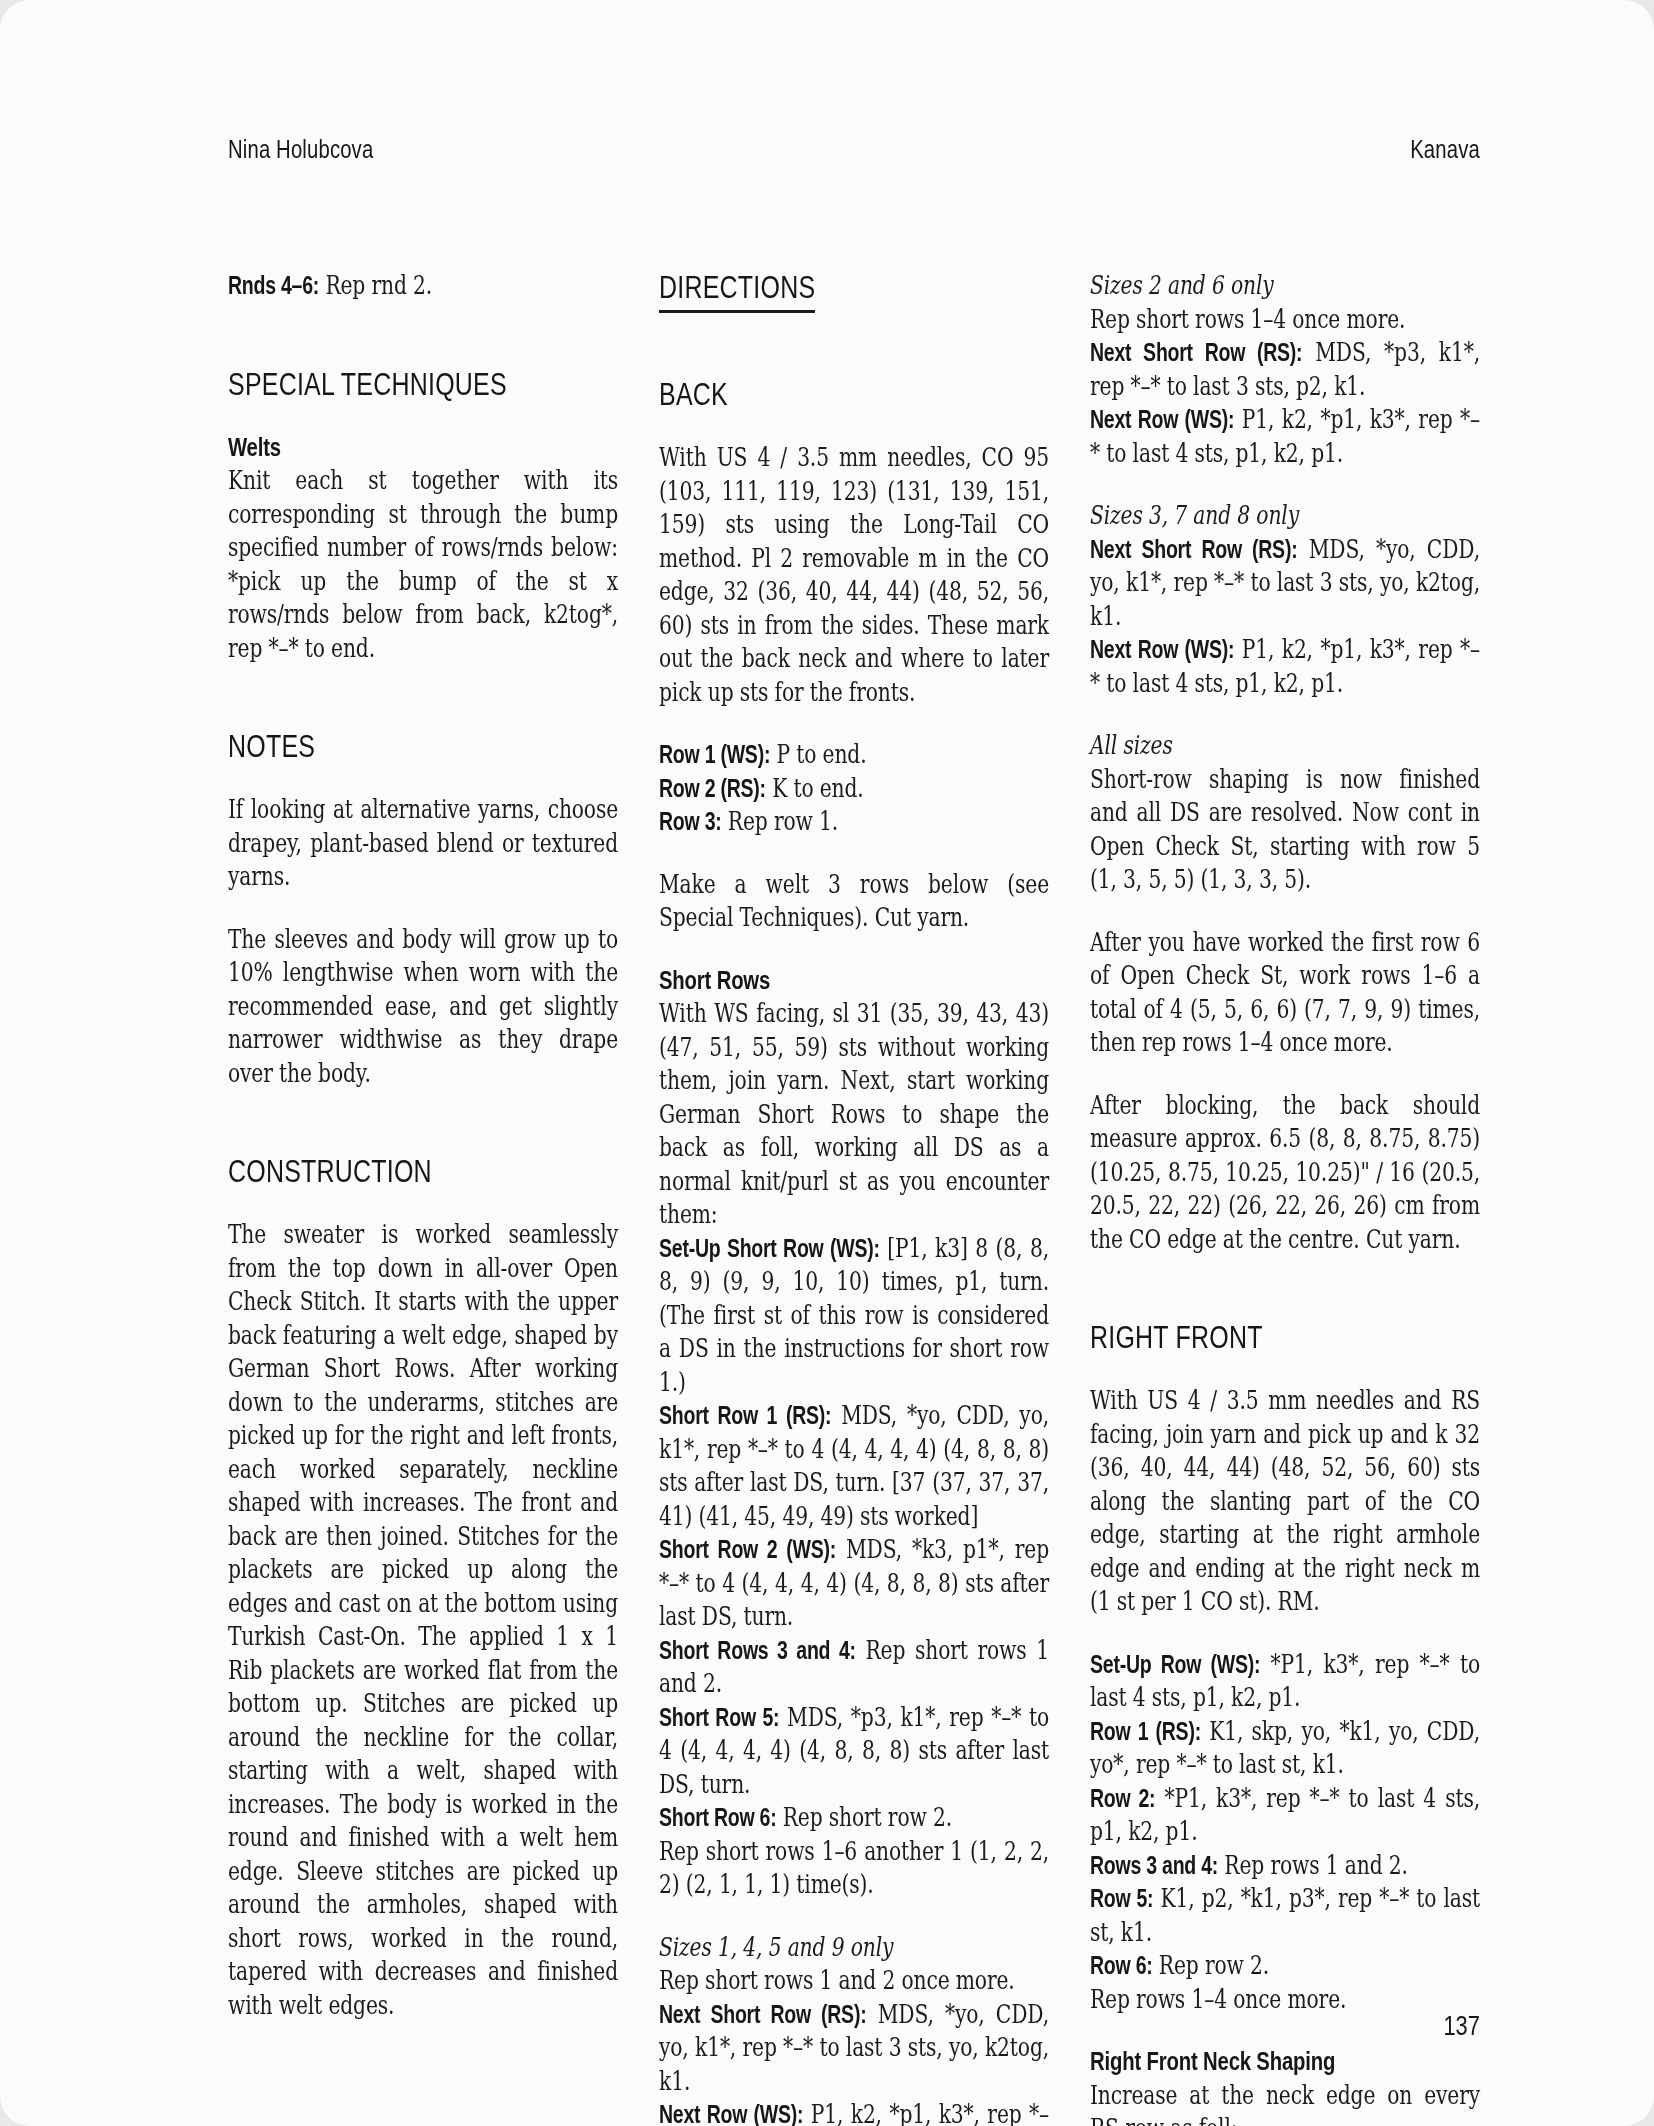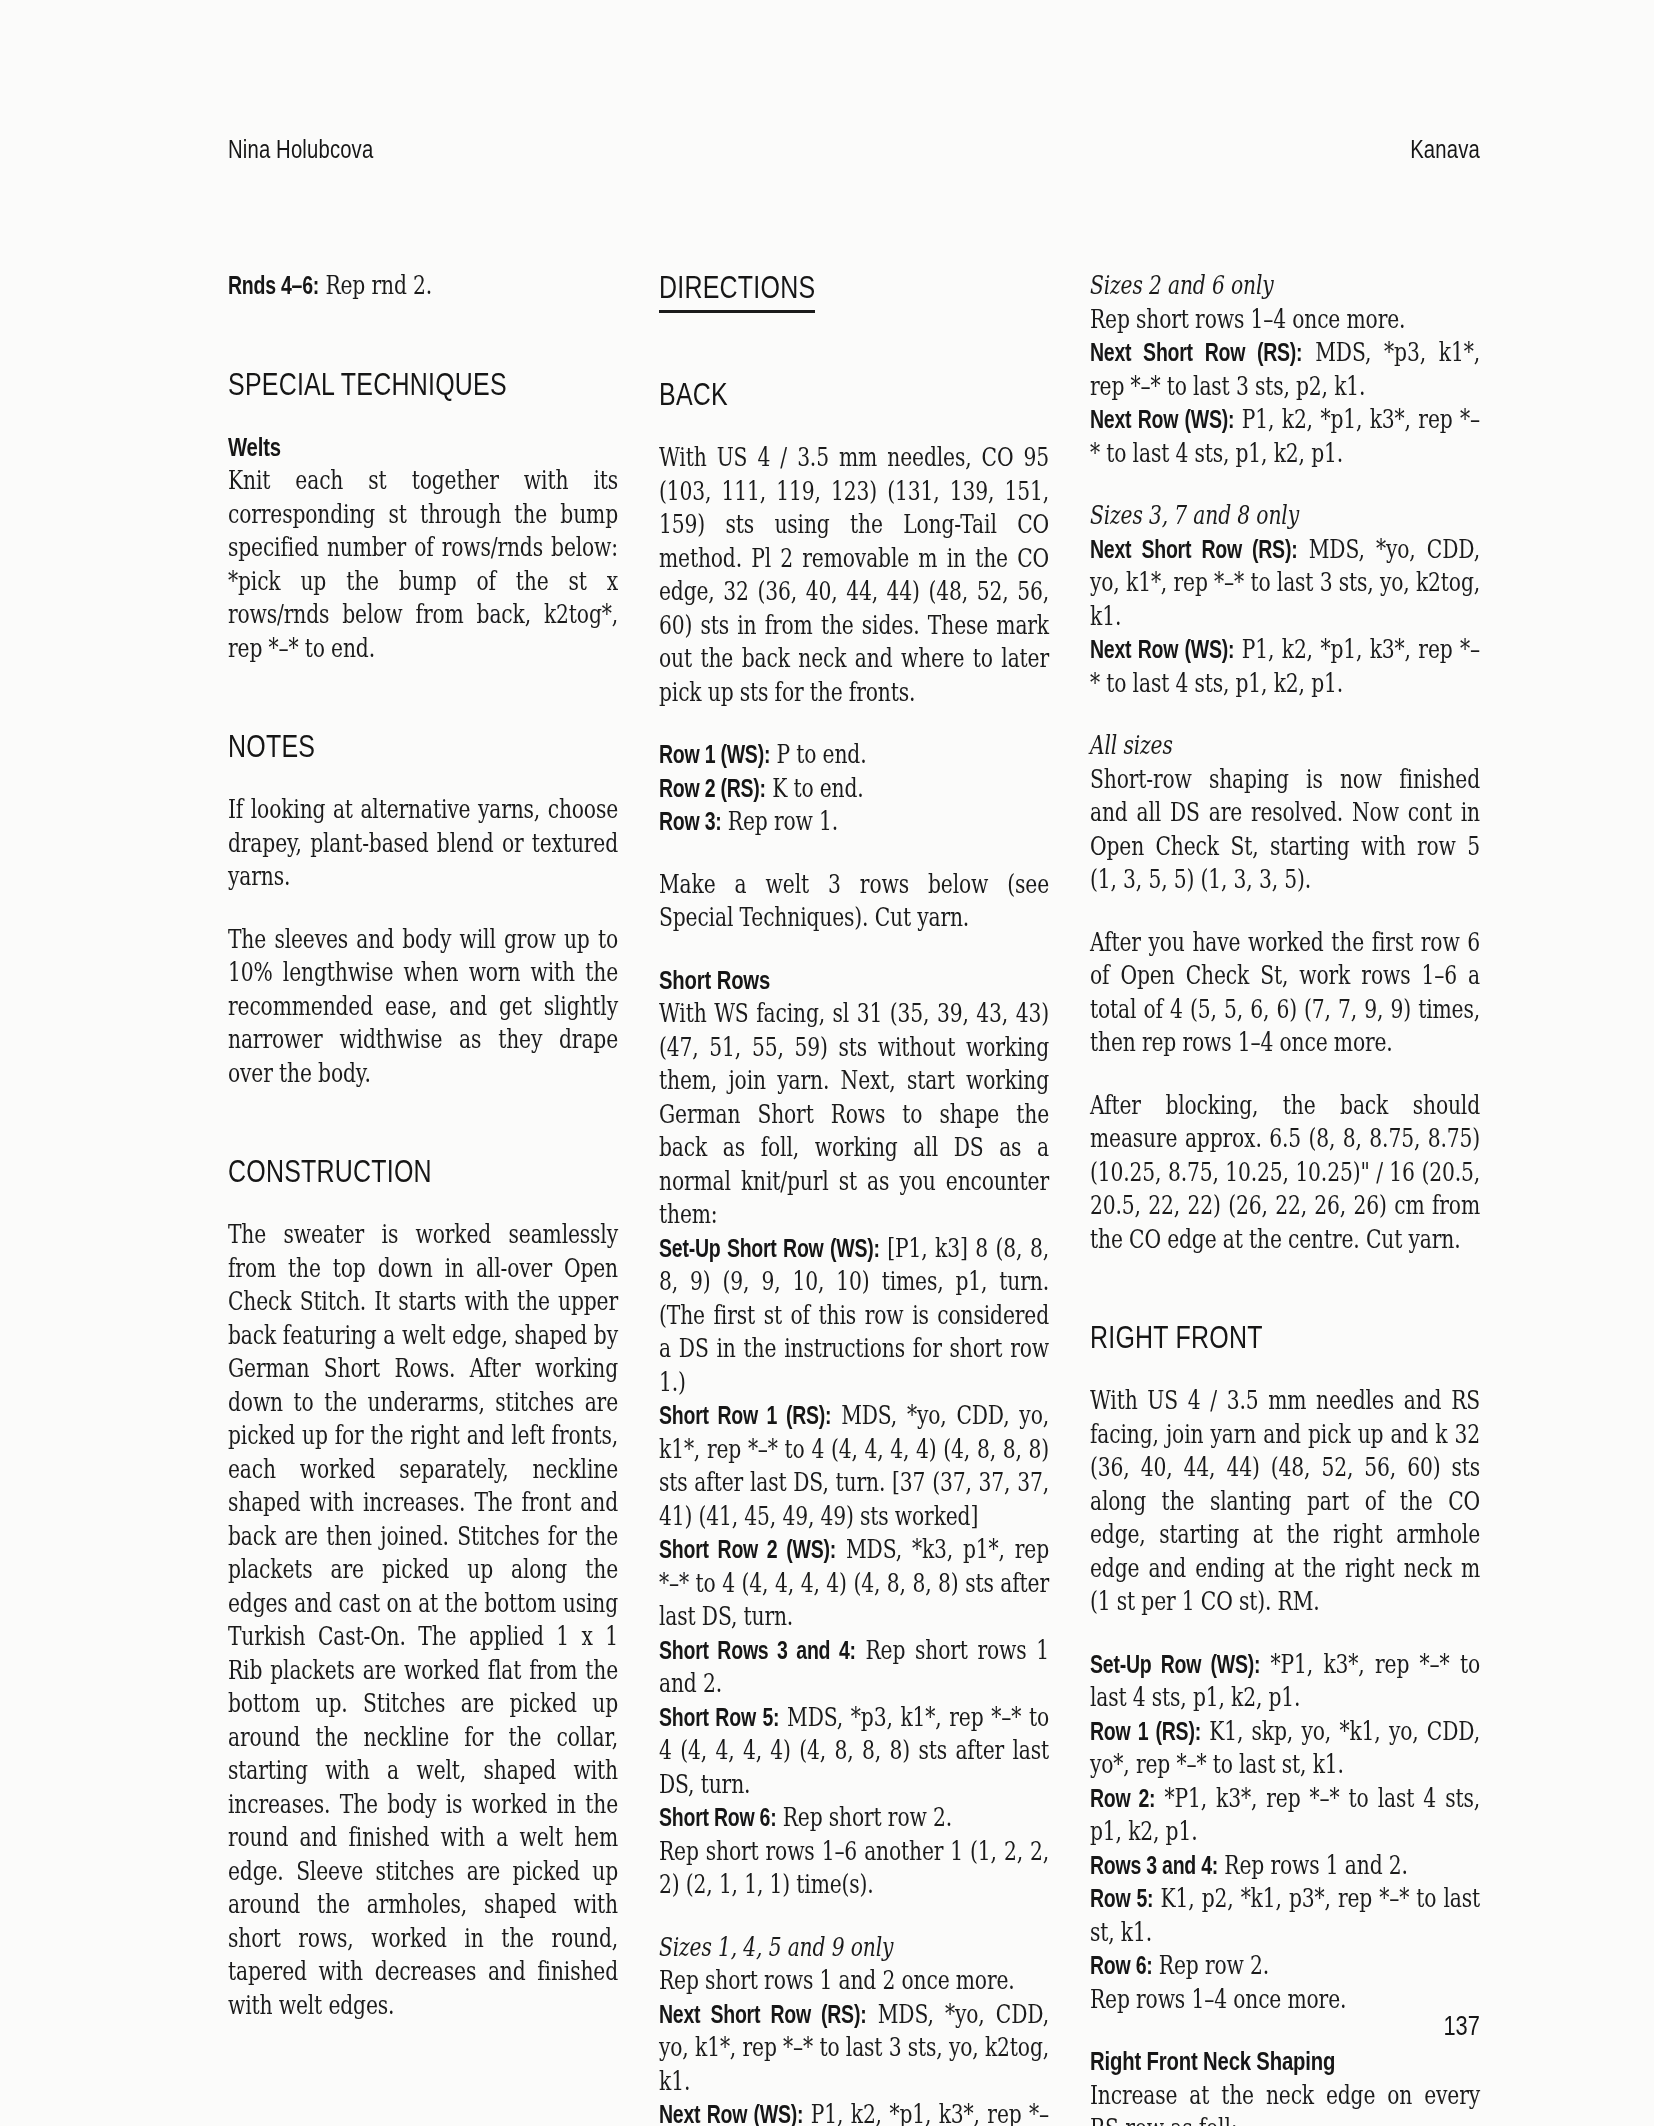--- a/index.html
+++ b/index.html
@@ -1,19 +1,20 @@
 <!DOCTYPE html>
 <html><head>
 <meta charset="utf-8">
 <style>
   html,body{margin:0;padding:0;background:#e8e8e8;}
   .page{
     position:relative;width:1654px;height:2126px;margin:0 auto;
     background:#fbfbfa;color:#1b1b1b;overflow:hidden;
     font-family:"DejaVu Serif", serif;
+    border-radius:30px;
   }
   .header{
     position:absolute;left:228px;top:134px;width:1605px;
     transform:scaleX(0.78);transform-origin:0 0;
     display:flex;justify-content:space-between;
     font-family:"Liberation Sans", sans-serif;font-size:26px;line-height:30px;
     color:#161616;letter-spacing:0.2px;
   }
   .columns-wrap{position:absolute;inset:0;}
   .column{

